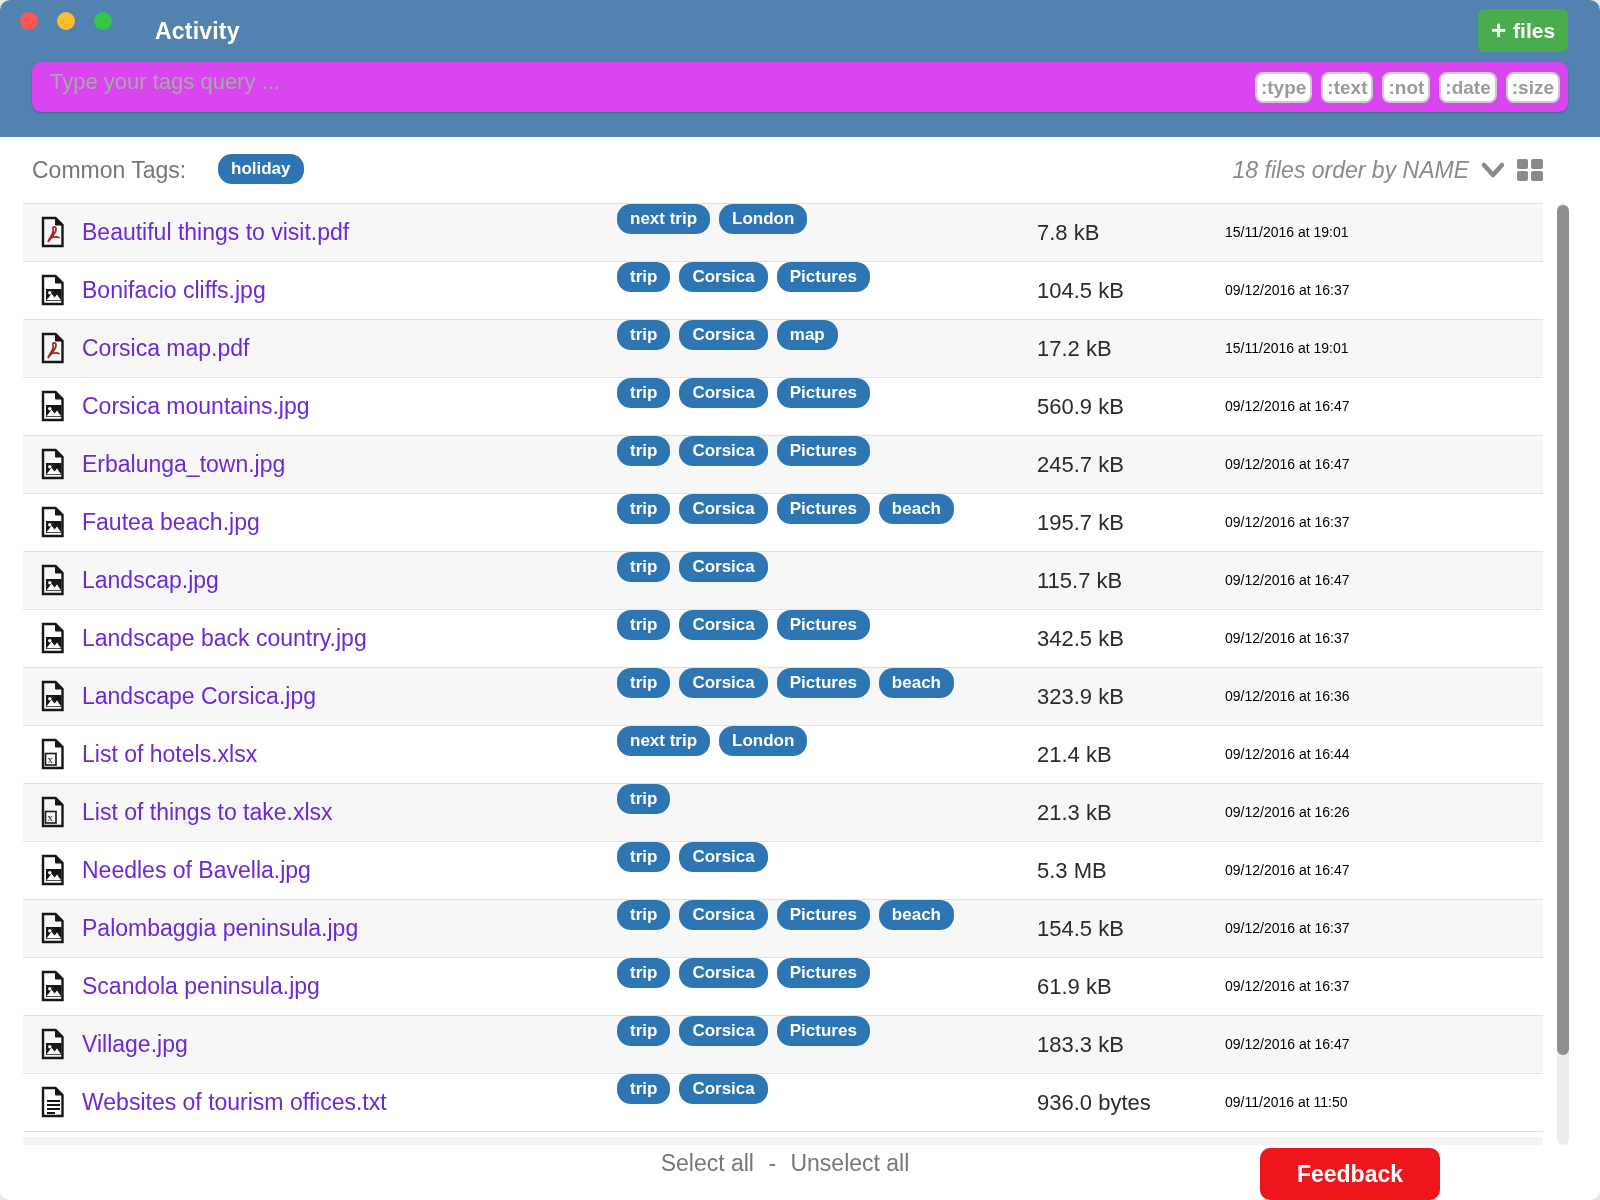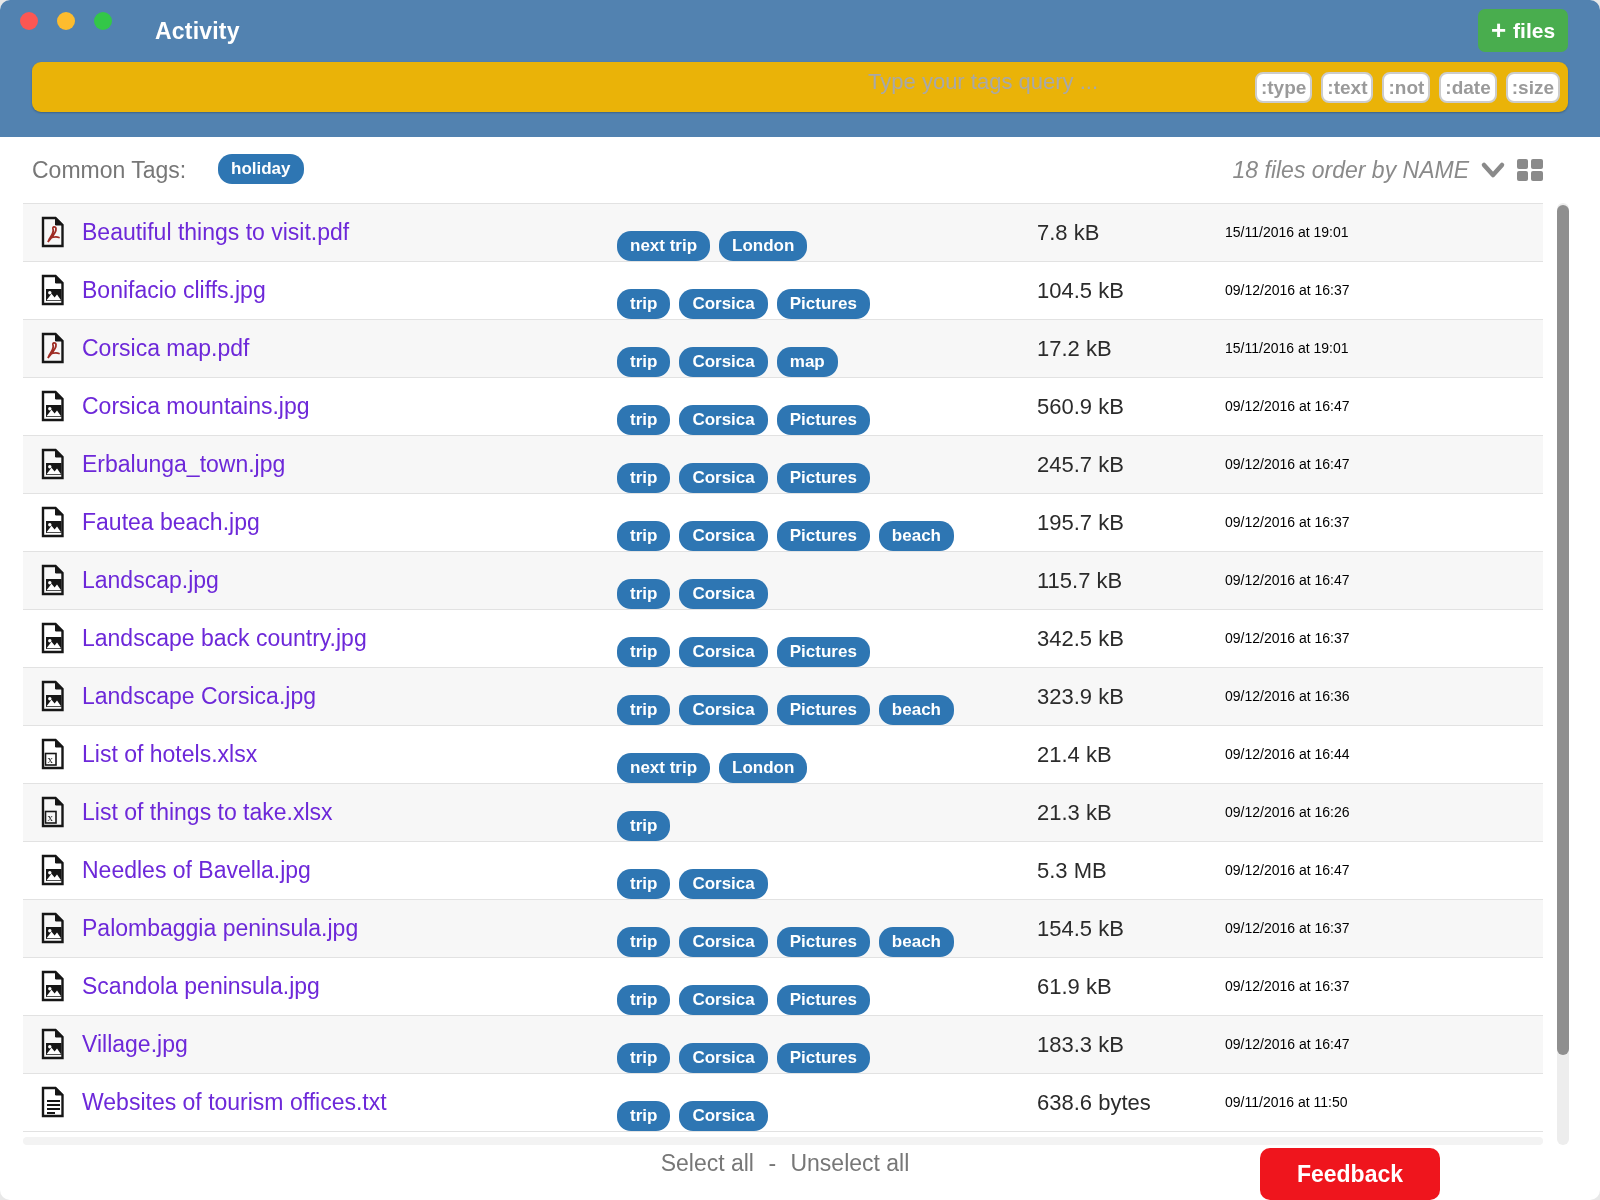--- a/index.html
+++ b/index.html
@@ -18,24 +18,23 @@
   .win-title{position:absolute;left:155px;top:18px;font-size:23px;font-weight:bold;color:#fff;letter-spacing:.2px;}
   .add-files{
     position:absolute;left:1478px;top:9px;width:90px;height:43px;
     background:#49ad4e;border:none;border-radius:7px;color:#fff;
     font-family:"Liberation Sans",sans-serif;font-size:21px;font-weight:bold;
     display:flex;align-items:center;justify-content:center;gap:7px;cursor:pointer;
   }
   .add-files .plus{font-size:26px;font-weight:bold;line-height:1;position:relative;top:-1px;}
   .search-input{
     position:absolute;left:32px;top:62px;width:1536px;height:50px;
-    border:none;border-radius:9px;background:#eab308;padding:0 470px 11px 18px;
+    border:none;border-radius:9px;background:#d946ef;padding:0 470px 11px 18px;
     font-family:"Liberation Sans",sans-serif;font-size:22px;color:#333;outline:none;
     box-shadow:0 1px 2px rgba(0,0,0,.25);
-    text-align:right;
   }
   .search-input::placeholder{color:#a8a8a8;}
   .filter-chips{position:absolute;top:72px;right:40px;display:flex;gap:9px;}
   .chip{
     height:31px;padding:0 4px;border:2px solid #ccc;border-radius:8px;background:#fff;
     color:#9a9a9a;font-family:"Liberation Sans",sans-serif;font-size:19px;font-weight:bold;
     line-height:27px;cursor:pointer;
   }
   
   .tagsbar{position:absolute;left:0;top:137px;width:1600px;height:66px;background:#fff;}
@@ -48,21 +47,21 @@
   .tag{
     display:inline-block;background:#2e76b3;color:#fff;font-size:17px;font-weight:bold;
     padding:5px 13px;border-radius:14px;line-height:20px;white-space:nowrap;cursor:pointer;
   }
   
   .filelist{position:absolute;left:23px;top:203px;width:1520px;border-top:1px solid #e2e2e2;}
   .row{position:relative;height:58px;border-bottom:1px solid #e2e2e2;background:#fff;cursor:pointer;}
   .row.alt{background:#f7f7f7;}
   .ficon{position:absolute;left:17px;top:12px;width:28px;height:34px;}
   .fname{position:absolute;left:59px;top:0;line-height:57px;font-size:23px;color:#6d28d9;white-space:nowrap;}
-  .ftags{position:absolute;left:594px;top:0;height:57px;display:flex;align-items:flex-end;gap:9px;}
+  .ftags{position:absolute;left:594px;top:0;height:57px;display:flex;align-items:flex-start;gap:9px;}
   .fsize{position:absolute;left:1014px;top:0;line-height:57px;font-size:22px;color:#2b2b2b;white-space:nowrap;}
   .fdate{position:absolute;left:1202px;top:0;line-height:57px;font-size:14px;color:#000000;white-space:nowrap;}
   
   .vtrack{position:absolute;left:1557px;top:203px;width:12px;height:942px;background:#ededed;border-radius:6px;}
   .vthumb{position:absolute;left:1557px;top:205px;width:12px;height:850px;background:#8f8f8f;border-radius:6px;cursor:pointer;}
   .htrack{position:absolute;left:23px;top:1137px;width:1520px;height:8px;background:#f3f3f3;border-radius:4px;}
   
   .select-links{position:absolute;left:0;top:1150px;width:1570px;text-align:center;font-size:23px;color:#777;}
   .select-links .lnk{cursor:pointer;}
   .select-links .sep{margin:0 8px;}
@@ -374,21 +373,21 @@
         <span class="ficon"><svg width="28" height="34" viewBox="0 0 28 34">
             <path d="M3 2 h12.5 l7 7 v21 h-19.5 z" fill="none" stroke="#161616" stroke-width="2.4"></path>
             <path d="M15.5 2 l7 7 h-7 z" fill="#161616" stroke="#161616" stroke-width="1"></path>
             <path d="M7 15 h13 M7 19 h13 M7 23 h13 M7 27 h8" stroke="#161616" stroke-width="1.9"></path>
           </svg></span>
         <span class="fname">Websites of tourism offices.txt</span>
         <span class="ftags">
           <span class="tag">trip</span>
           <span class="tag">Corsica</span>
         </span>
-        <span class="fsize">638.6 bytes</span>
+        <span class="fsize">936.0 bytes</span>
         <span class="fdate">09/11/2016 at 11:50</span>
       </div>
     </div>
 
   <div class="vtrack"></div>
   <div class="vthumb"></div>
   <div class="htrack"></div>
 
   <div class="select-links">
     <span class="lnk">Select all</span>

